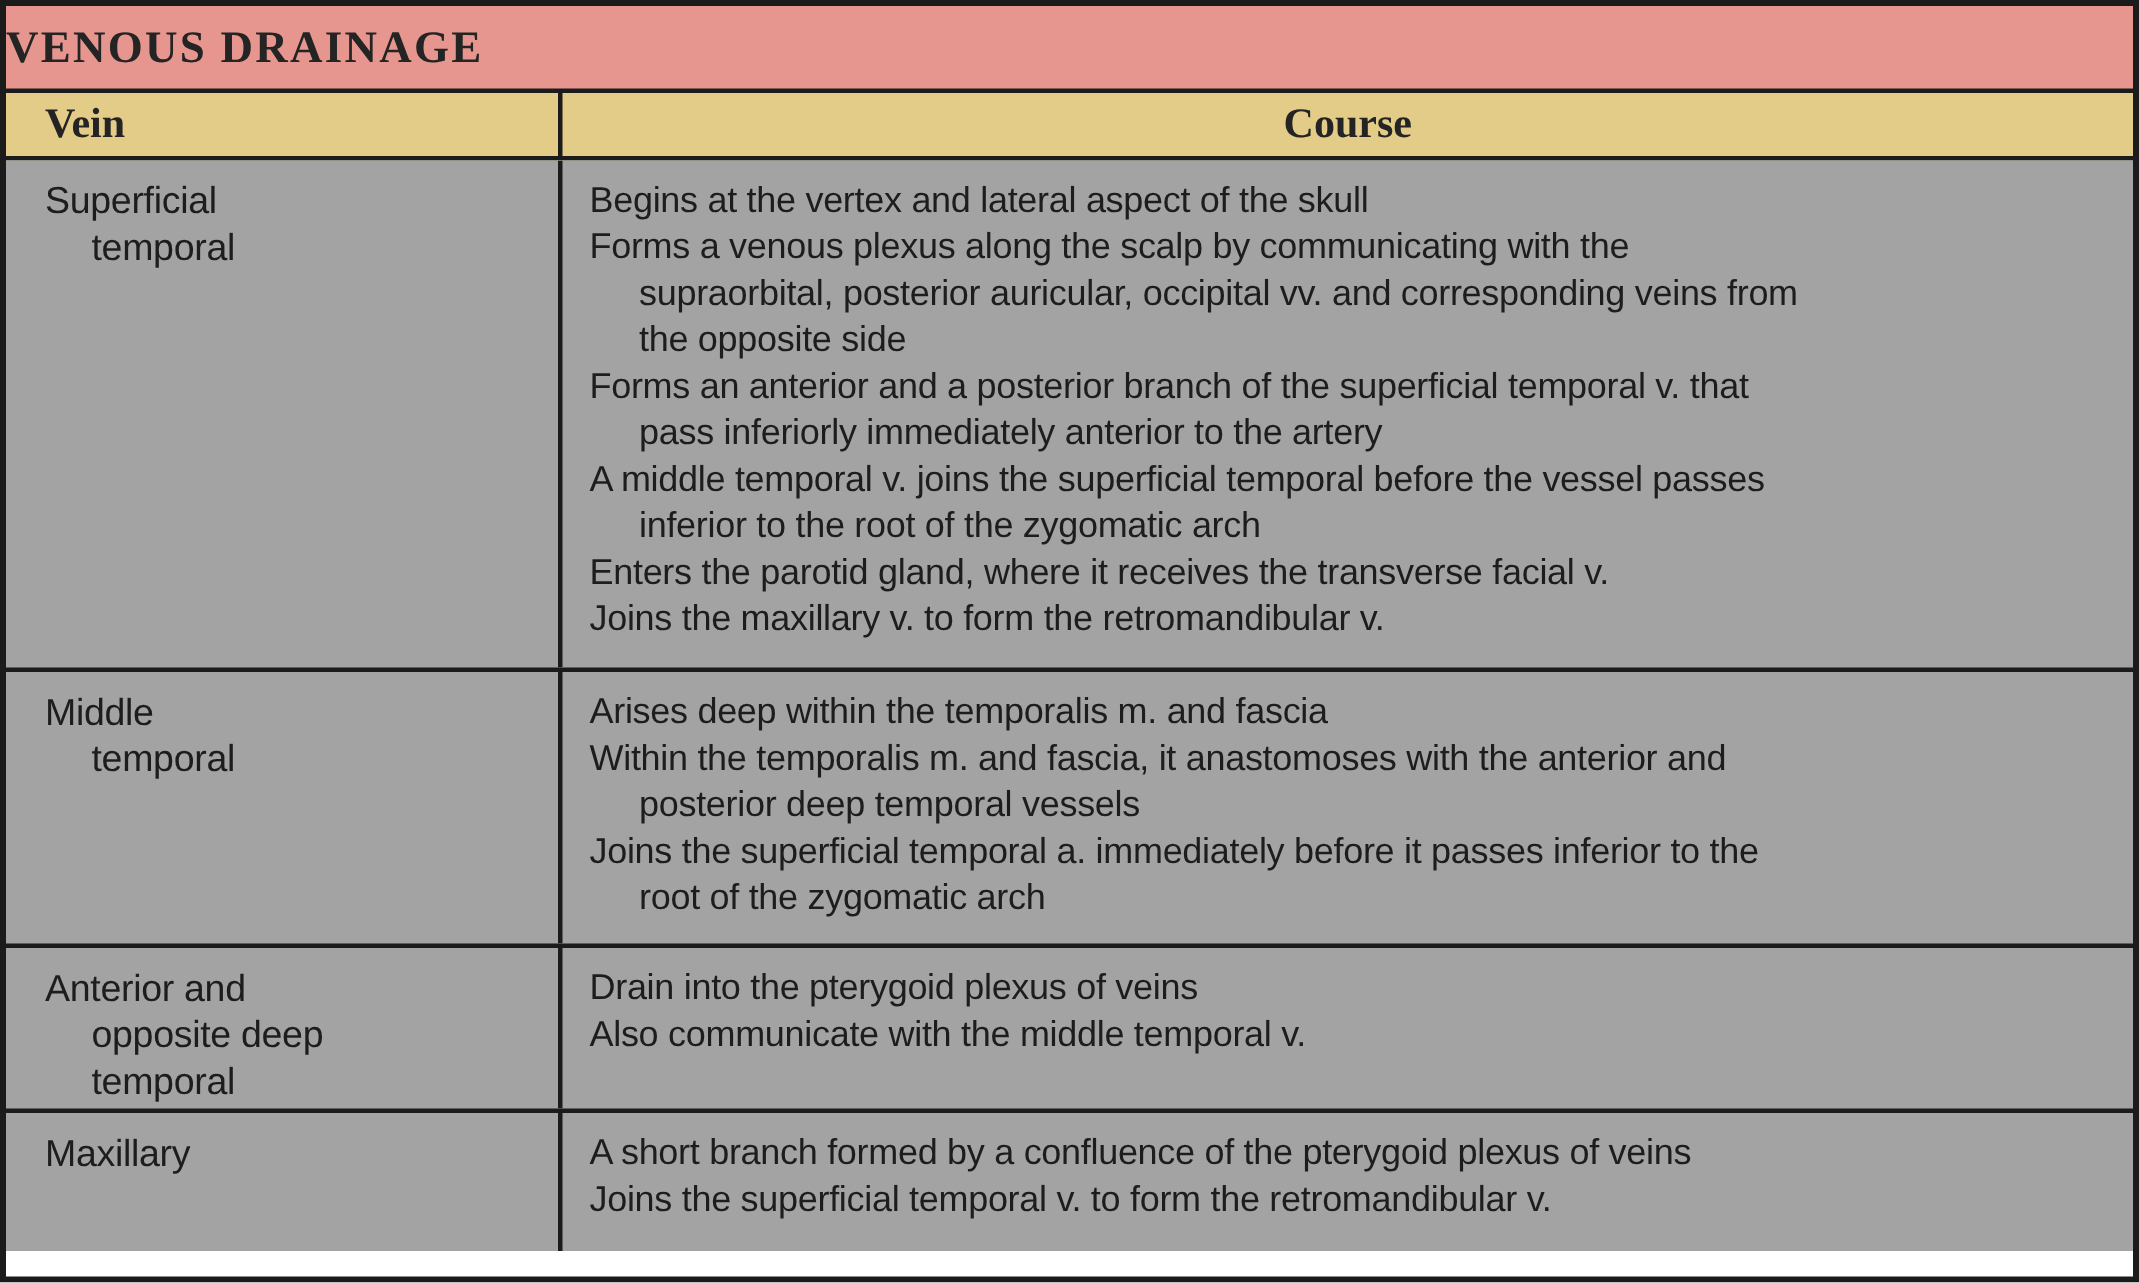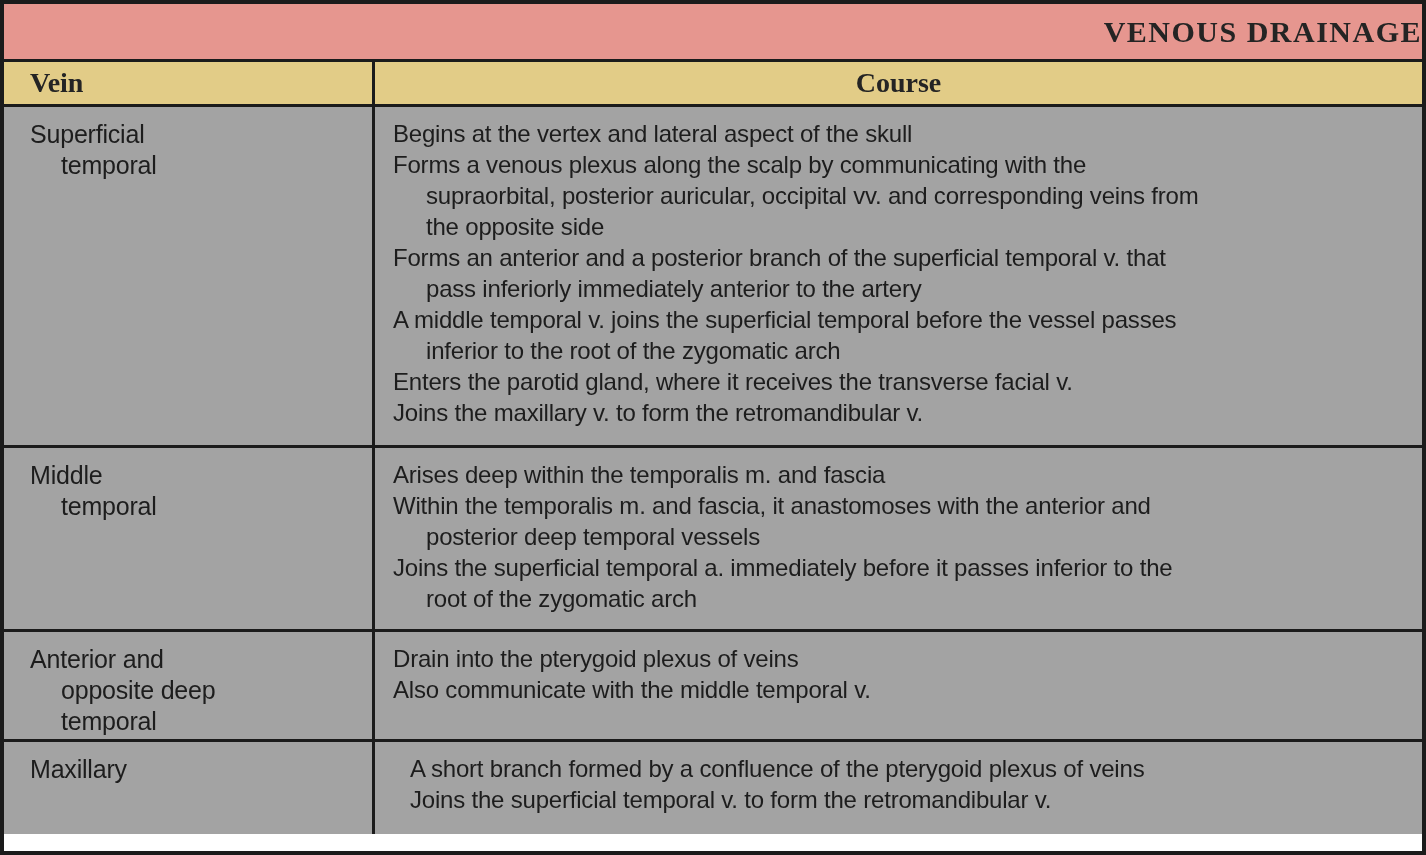--- a/index.html
+++ b/index.html
@@ -18,21 +18,21 @@
     color: #1d1d1d;
     overflow: hidden;
   }
   
   .title-row {
     height: 55px;
     background: #e6968f;
     border-bottom: 3px solid #1b1b1b;
     display: flex;
     align-items: center;
-    justify-content: flex-end;
+    justify-content: flex-start;
   }
   .title-row .title-text {
     font-family: "Liberation Serif", "DejaVu Serif", serif;
     font-weight: bold;
     font-size: 30px;
     letter-spacing: 1.5px;
     color: #242424;
   }
   
   .header-row {
@@ -62,21 +62,21 @@
   .header-row .col-vein { padding-left: 26px; text-align: center; }
   .header-row .col-course { justify-content: center; }
   
   .body-row {
     display: flex;
     background: #a3a3a3;
     border-bottom: 3px solid #1b1b1b;
     box-sizing: border-box;
     overflow: hidden;
   }
-  .body-row:last-child { border-bottom: none; gap: 17px; }
+  .body-row:last-child { border-bottom: none; }
   .row-1 { height: 341px; }
   .row-2 { height: 184px; }
   .row-3 { height: 110px; }
   .row-4 { height: 92px; }
   .vein-cell {
     padding: 12px 8px 0 26px;
     font-size: 25px;
     line-height: 31px;
     overflow: hidden;
   }

